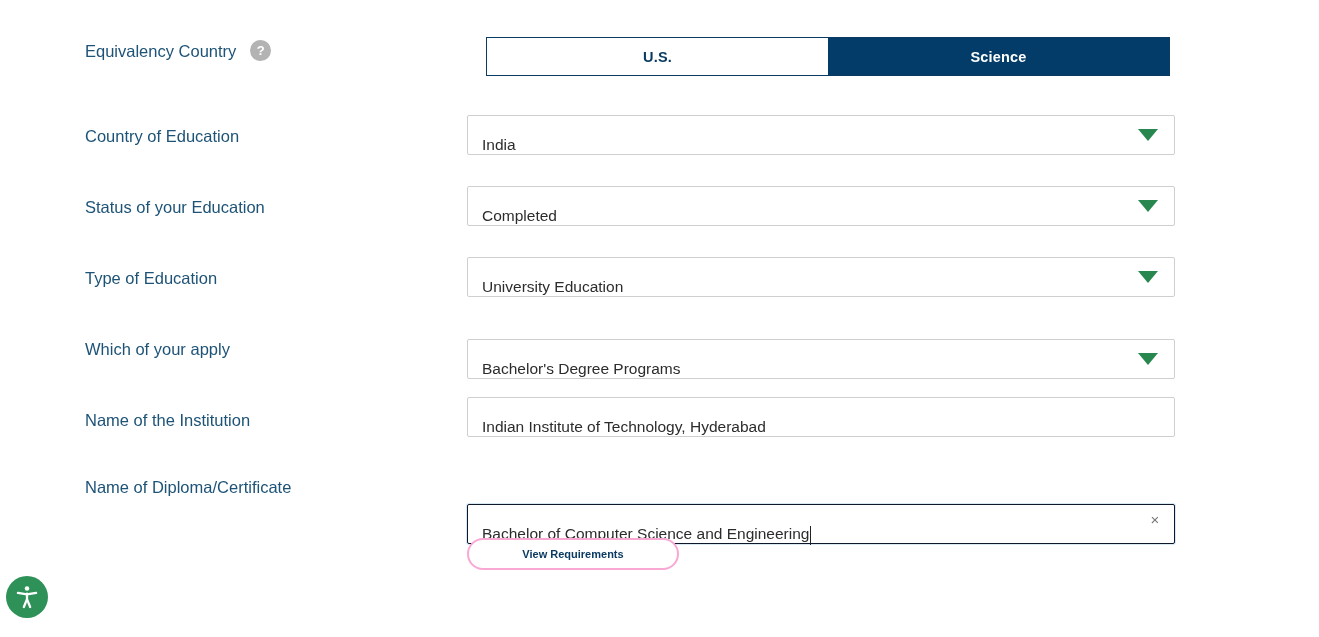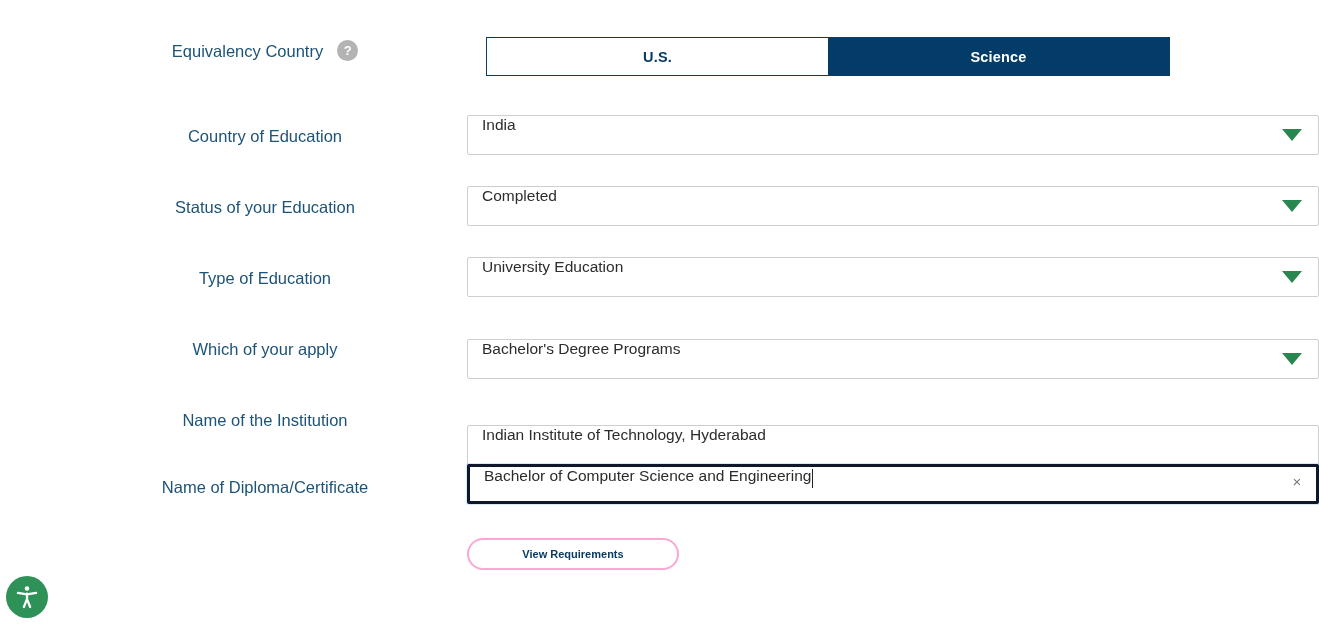--- a/index.html
+++ b/index.html
@@ -23,21 +23,20 @@
     left: 0;
     width: 1319px;
     height: 637px;
   }
 
   .form-row {
     position: absolute;
     left: 0;
     width: 1319px;
     height: 50px;
-    text-align: center;
   }
 
   .row-label {
     position: absolute;
     left: 85px;
     top: 0;
     width: 360px;
     color: #1d5377;
     font-size: 16.5px;
     line-height: 20px;
@@ -98,32 +97,33 @@
   }
   .toggle-btn.active {
     background: #033c68;
     color: #ffffff;
   }
 
   
   .field {
     position: absolute;
     left: 467px;
-    width: 852px;
+    width: 708px;
     height: 40px;
     background: #ffffff;
     border: 1px solid #cfcfcf;
     border-radius: 2px;
     display: flex;
-    align-items: flex-start;
+    align-items: flex-end;
     padding: 0 14px;
   }
   .field.focused {
-    border: 3px solid #0f172a;
+    border: 1px solid #0f172a;
     box-shadow: 0 0 0 1px rgba(99,166,221,0.25);
+    margin-top: 40px;
   }
   .field-value {
     color: #2c2c2c;
     font-size: 15.5px;
     font-family: "Liberation Sans", sans-serif;
     white-space: nowrap;
     overflow: hidden;
   }
   .caret {
     display: inline-block;
@@ -239,21 +239,21 @@
     <div class="row-label">Which of your apply</div>
   </div>
   <div class="field" style="top:339px;">
     <span class="field-value">Bachelor's Degree Programs</span>
     <span class="arrow-down"></span>
   </div>
 
   <div class="form-row" style="top:410px;">
     <div class="row-label">Name of the Institution</div>
   </div>
-  <div class="field" style="top:397px;margin-top:28px;">
+  <div class="field" style="top:397px;">
     <span class="field-value">Indian Institute of Technology, Hyderabad</span>
   </div>
 
   <div class="form-row" style="top:477px;">
     <div class="row-label">Name of Diploma/Certificate</div>
   </div>
   <div class="field focused" style="top:464px;">
     <span class="field-value">Bachelor of Computer Science and Engineering</span>
       <span class="caret"></span>
     <span class="clear-x">×</span>

